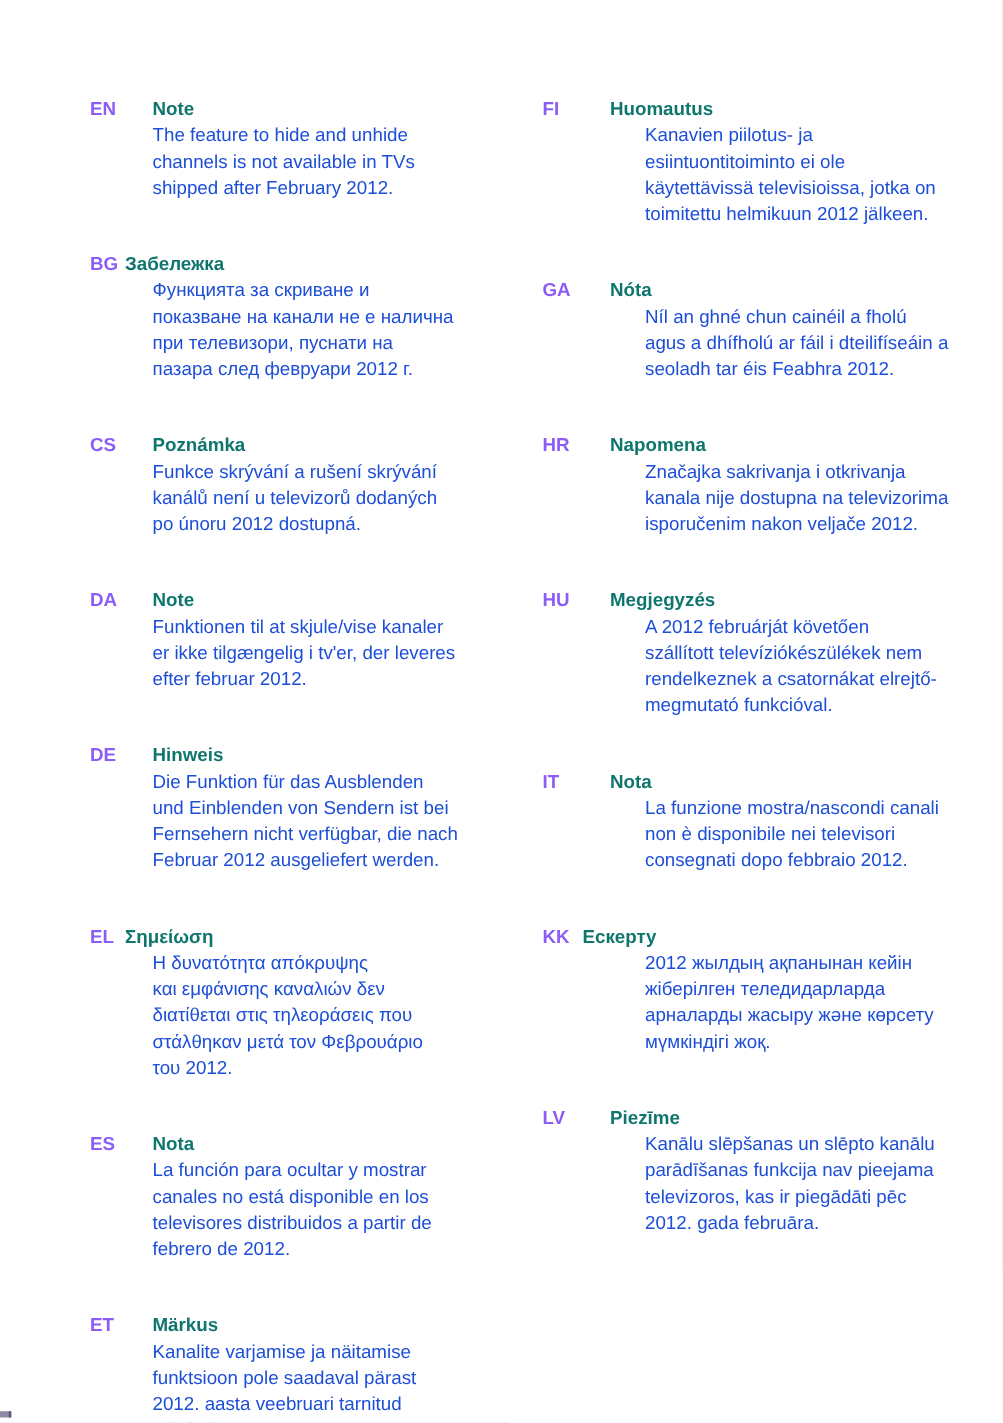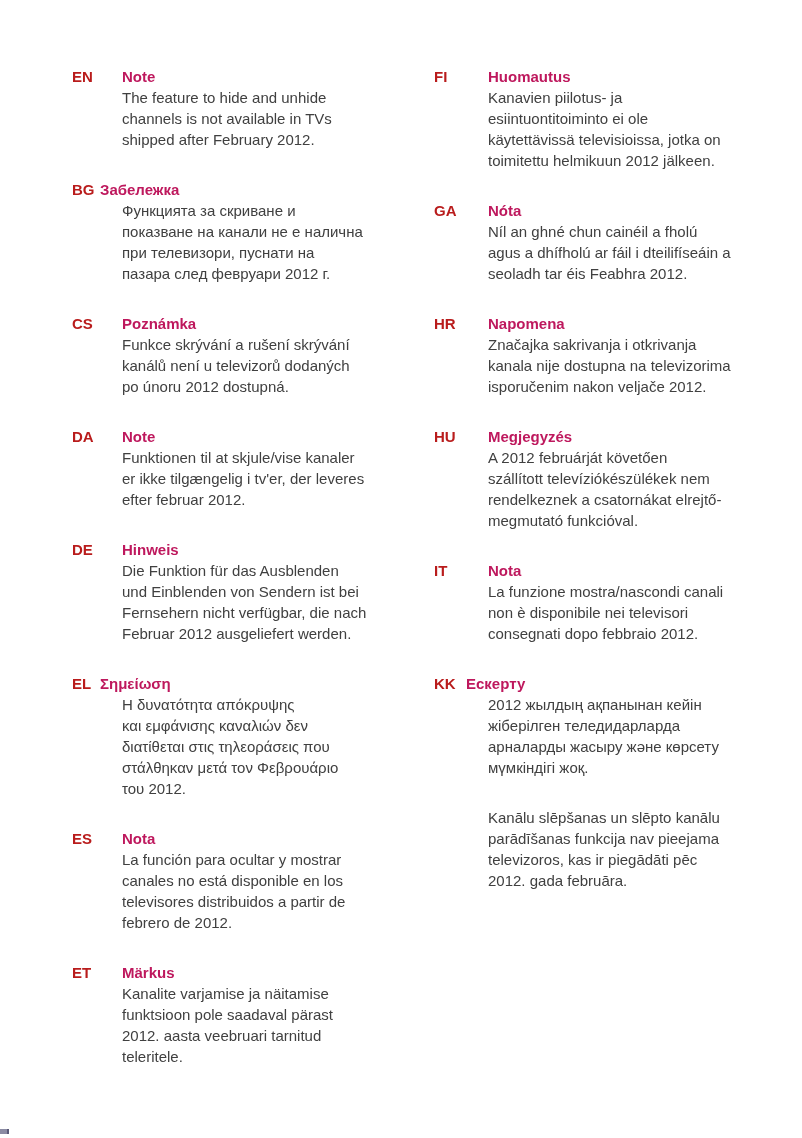--- a/index.html
+++ b/index.html
@@ -24,43 +24,44 @@
   .note-section { margin-bottom: 29px; }
 
   .head { display: flex; align-items: baseline; }
 
   .lang {
     flex-shrink: 0;
     width: 50px;
     font-size: 15px;
     line-height: 21px;
     font-weight: bold;
-    color: #b91c1c;
+    color: #8b5cf6;
+    margin-top: 11px;
   }
   .col-right .lang { width: 54px; }
 
   .title {
     font-size: 15px;
     line-height: 21px;
     font-weight: bold;
-    color: #be185d;
+    color: #0f766e;
   }
 
   
   .note-section.tight .lang { width: 28px; }
   .col-right .note-section.tight .lang { width: 32px; }
 
   .body {
     margin-left: 50px;
     font-size: 15px;
     line-height: 21px;
-    color: #404040;
+    color: #1d4ed8;
     white-space: pre-line;
   }
-  .col-right .body { margin-left: 54px; }
+  .col-right .body { margin-left: 82px; }
 
   .corner-mark {
     position: absolute;
     left: 0;
     bottom: 4px;
     width: 9px;
     height: 5px;
     background: #8b8ba3;
     border-right: 2px solid #5a5a78;
   }
@@ -222,20 +223,24 @@
         <span class="lang">KK</span>
         <span class="title">Ескерту</span>
       </div>
       <div class="body">2012 жылдың ақпанынан кейін
 жіберілген теледидарларда
 арналарды жасыру және көрсету
 мүмкіндігі жоқ.</div>
     </section>
 
     <section class="note-section">
+      <div class="head">
+        <span class="lang">LV</span>
+        <span class="title">Piezīme</span>
+      </div>
       <div class="body">Kanālu slēpšanas un slēpto kanālu
 parādīšanas funkcija nav pieejama
 televizoros, kas ir piegādāti pēc
 2012. gada februāra.</div>
     </section>
 
   </div>
 
   <div class="corner-mark"></div>
 

